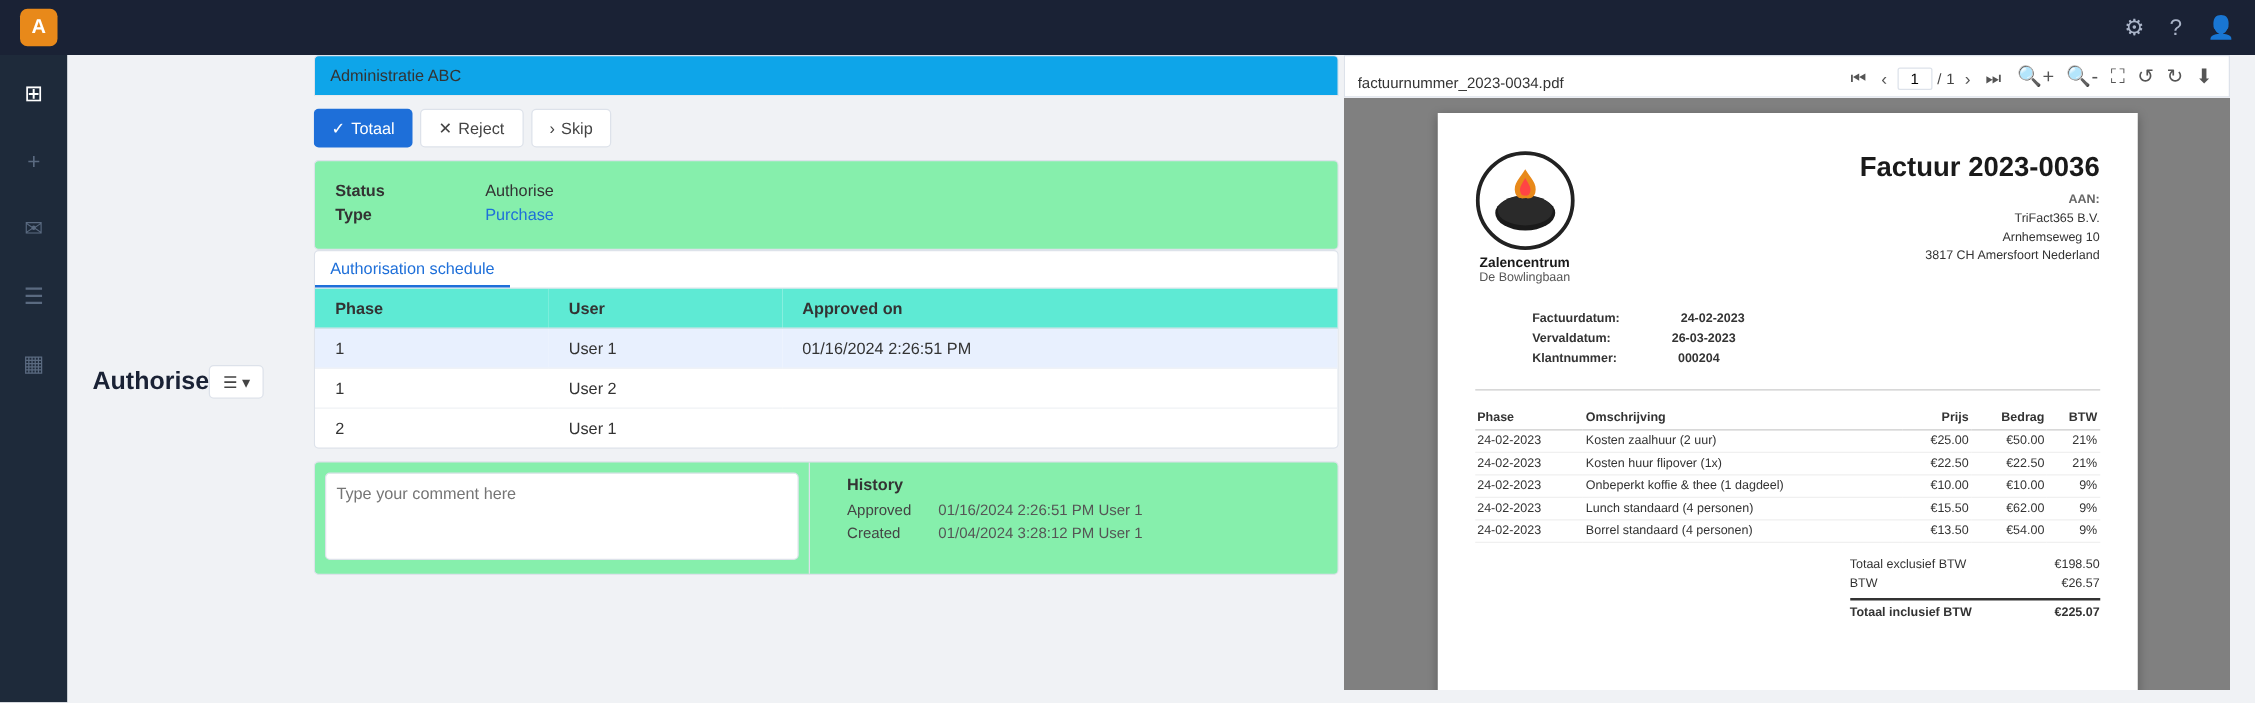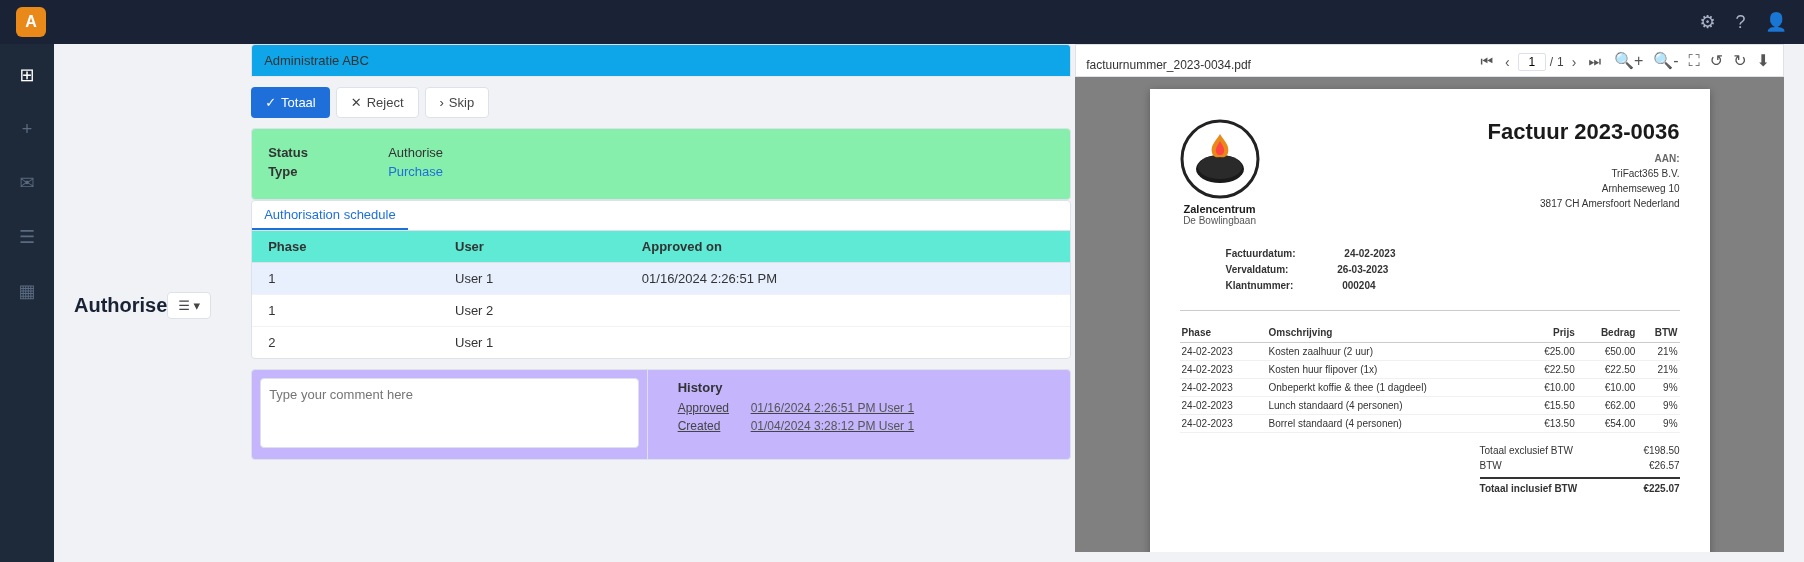--- a/index.html
+++ b/index.html
@@ -257,21 +257,21 @@
       border-bottom: none;
     }
     .row-highlighted td {
       background: #e8f0fe;
     }
 
     
     .comment-history {
       display: flex;
       gap: 16px;
-      background: #c4b5fd;
+      background: #86efac;
       border: 1px solid #dde2ea;
       border-radius: 4px;
     }
     .comment-box {
       flex: 1;
       padding: 8px;
       border-right: 1px solid #dde2ea;
     }
     .comment-textarea {
       width: 100%;
@@ -294,21 +294,20 @@
       color: #333;
       font-size: 13px;
       margin-bottom: 6px;
     }
     .history-row {
       display: flex;
       gap: 8px;
       font-size: 12px;
       color: #444;
       margin-bottom: 4px;
-      text-decoration: underline;
     }
     .history-action {
       font-weight: 500;
       width: 65px;
     }
     .history-details {
       color: #555;
     }
 
     

